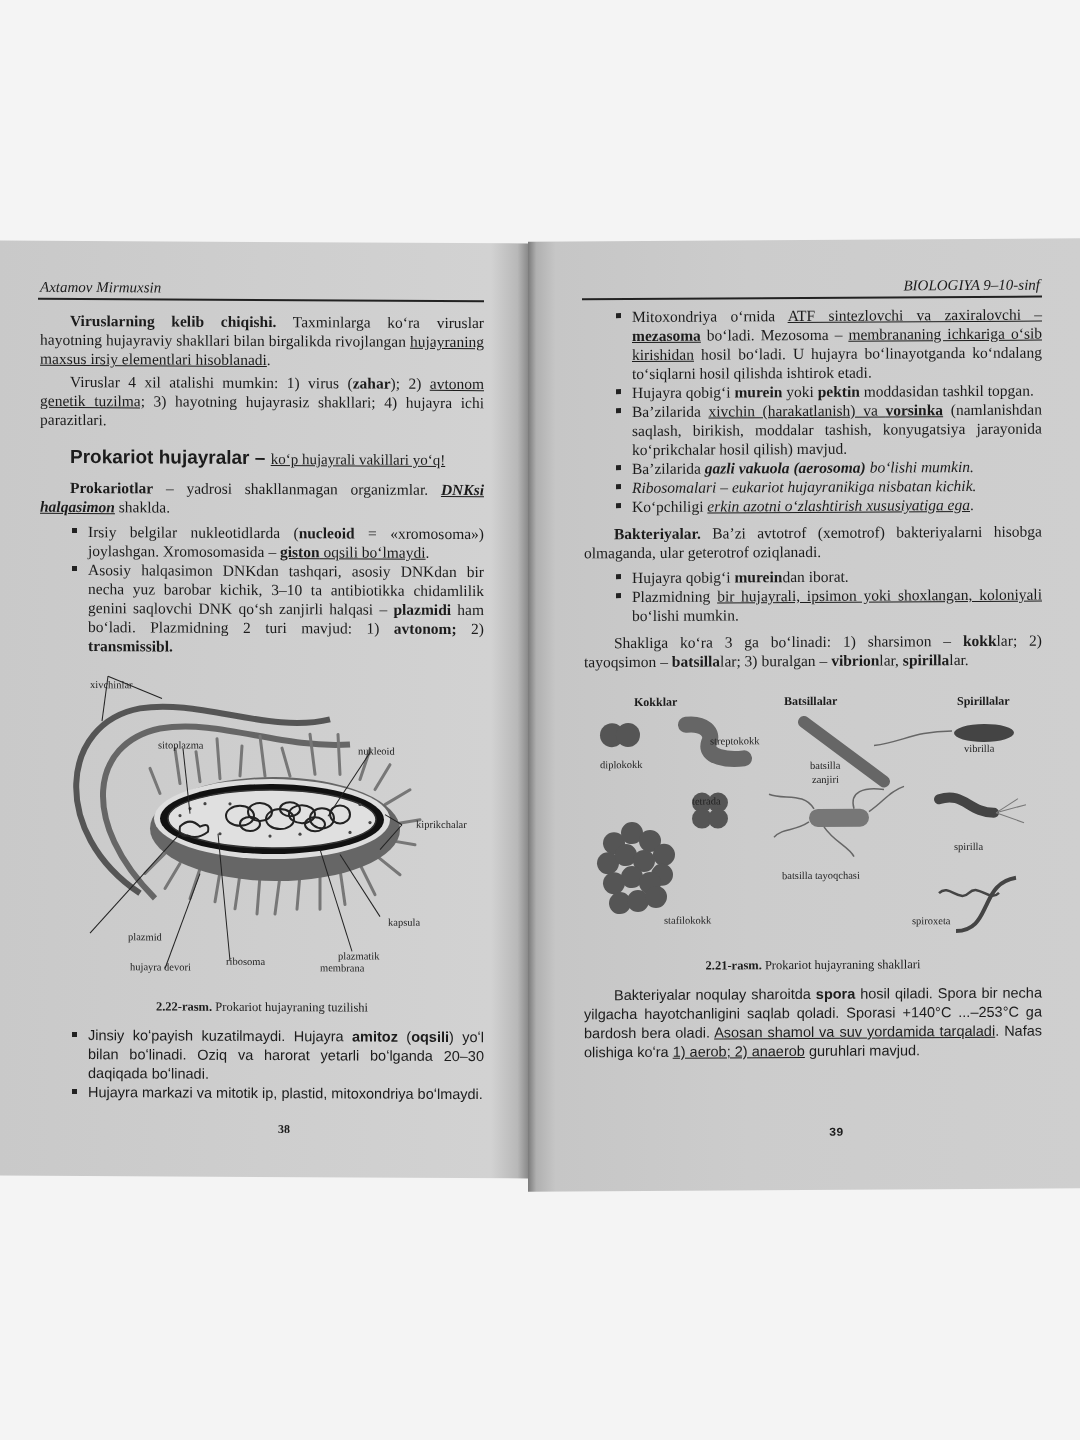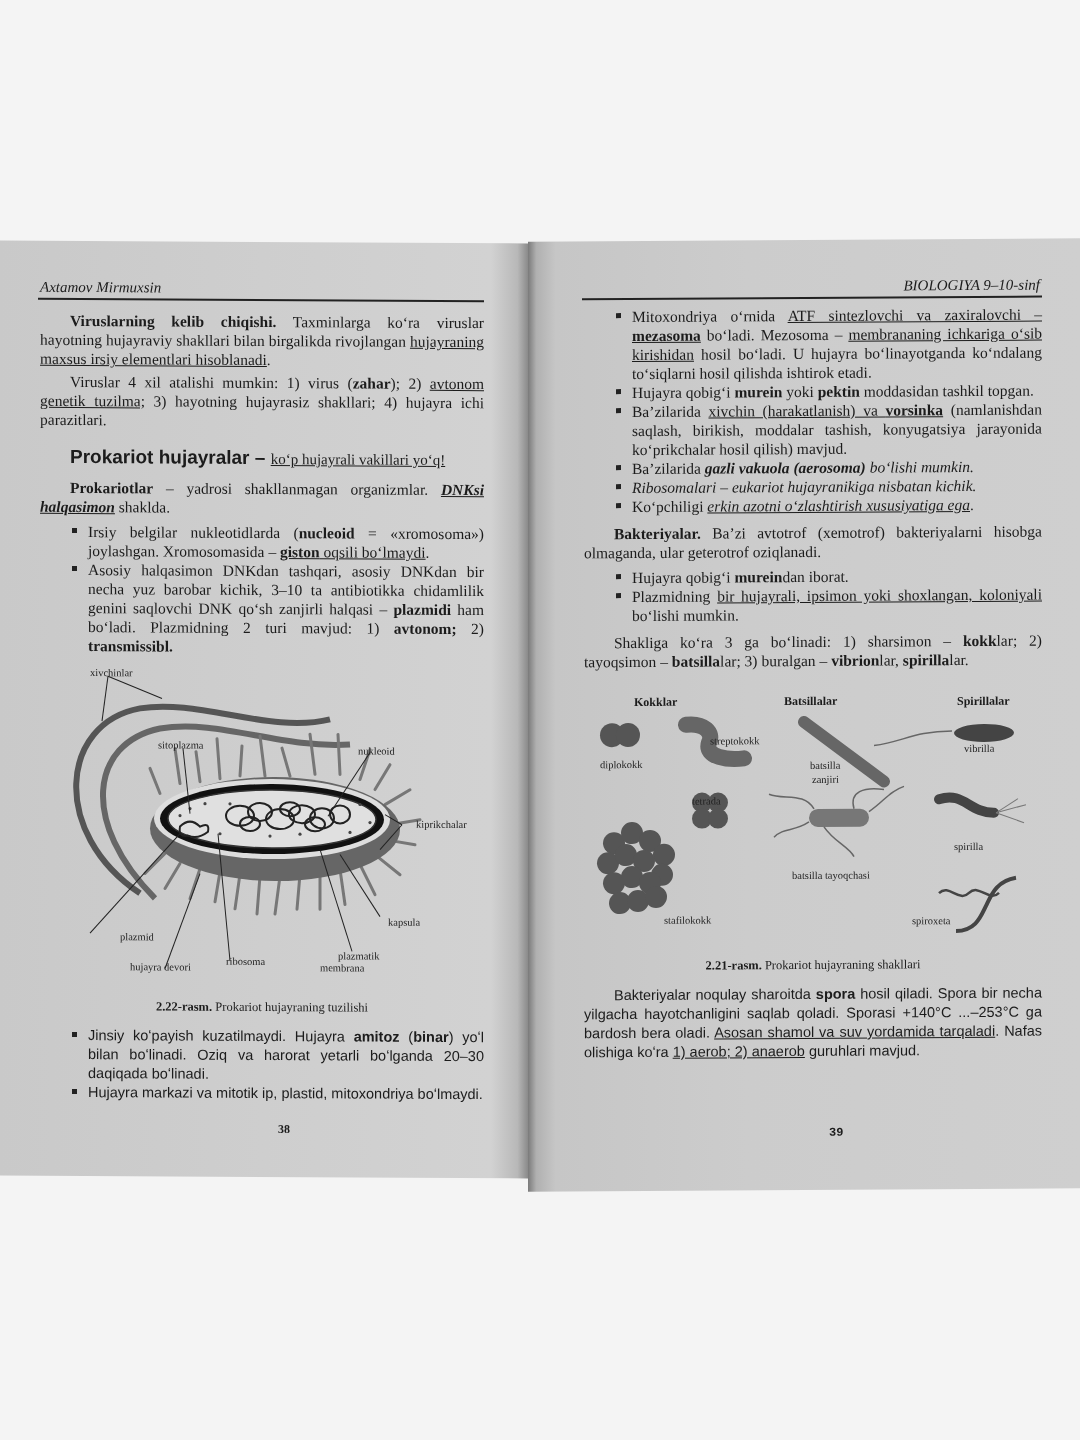--- a/index.html
+++ b/index.html
@@ -128,35 +128,35 @@
           <path d="M330 88 L 288 152"></path>
           <path d="M362 160 L 345 150"></path>
             <path d="M362 160 L 340 185"></path>
           <path d="M340 252 L 300 190"></path>
           <path d="M50 270 L 140 170"></path>
           <path d="M125 305 L 160 210"></path>
           <path d="M190 297 L 178 170"></path>
           <path d="M312 287 L 280 185"></path>
         </g>
       </svg>
-      <span class="fig-label" style="left:50px;top:0px;">xivchinlar</span>
+      <span class="fig-label" style="left:50px;top:12px;">xivchinlar</span>
       <span class="fig-label" style="left:118px;top:72px;">sitoplazma</span>
       <span class="fig-label" style="left:318px;top:77px;">nukleoid</span>
       <span class="fig-label" style="left:376px;top:150px;">kiprikchalar</span>
       <span class="fig-label" style="left:348px;top:248px;">kapsula</span>
-      <span class="fig-label" style="left:52px;top:264px;padding-left:28px;">plazmid</span>
+      <span class="fig-label" style="left:60px;top:264px;padding-left:28px;">plazmid</span>
       <span class="fig-label" style="left:90px;top:294px;">hujayra devori</span>
       <span class="fig-label" style="left:186px;top:288px;">ribosoma</span>
       <span class="fig-label" style="left:298px;top:282px;">plazmatik</span>
       <span class="fig-label" style="left:280px;top:294px;">membrana</span>
     </div>
     <div class="caption"><b>2.22-rasm.</b><span> Prokariot hujayraning tuzilishi</span></div>
 
     <ul style="font-family:'Liberation Sans', sans-serif; font-size:14.5px;">
-      <li><span>Jinsiy koʻpayish kuzatilmaydi. Hujayra </span><b>amitoz</b><span> (</span><b>binar</b><span>) yoʻl bilan boʻlinadi. Oziq va harorat yetarli boʻlganda 20–30 daqiqada boʻlinadi.</span></li>
+      <li><span>Jinsiy koʻpayish kuzatilmaydi. Hujayra </span><b>amitoz</b><span> (</span><b>oqsili</b><span>) yoʻl bilan boʻlinadi. Oziq va harorat yetarli boʻlganda 20–30 daqiqada boʻlinadi.</span></li>
       <li><span>Hujayra markazi va mitotik ip, plastid, mitoxondriya boʻlmaydi.</span></li>
     </ul>
   </div>
   <div class="pagenum">38</div>
 </div>
 
 <div class="page right">
   <div class="header">BIOLOGIYA 9–10-sinf</div>
   <div class="hdr-rule"></div>
   <div class="body">
@@ -232,21 +232,21 @@
       <span class="colhead" style="left:50px;top:10px;">Kokklar</span>
       <span class="colhead" style="left:200px;top:10px;">Batsillalar</span>
       <span class="colhead" style="left:373px;top:11px;">Spirillalar</span>
       <span class="fig-label" style="left:16px;top:72px;">diplokokk</span>
       <span class="fig-label" style="left:126px;top:49px;">streptokokk</span>
       <span class="fig-label" style="left:226px;top:74px;">batsilla</span>
       <span class="fig-label" style="left:228px;top:88px;">zanjiri</span>
       <span class="fig-label" style="left:380px;top:58px;">vibrilla</span>
       <span class="fig-label" style="left:108px;top:109px;">tetrada</span>
       <span class="fig-label" style="left:370px;top:156px;">spirilla</span>
-      <span class="fig-label" style="left:208px;top:184px;">batsilla tayoqchasi</span>
+      <span class="fig-label" style="left:198px;top:184px;">batsilla tayoqchasi</span>
       <span class="fig-label" style="left:80px;top:228px;">stafilokokk</span>
       <span class="fig-label" style="left:328px;top:230px;">spiroxeta</span>
     </div>
     <div class="caption"><b>2.21-rasm.</b><span> Prokariot hujayraning shakllari</span></div>
 
     <p style="font-family:'Liberation Sans', sans-serif; font-size:14.5px;"><span>Bakteriyalar noqulay sharoitda </span><b>spora</b><span> hosil qiladi. Spora bir necha yilgacha hayotchanligini saqlab qoladi. Sporasi +140°C ...–253°C ga bardosh bera oladi. </span><u>Asosan shamol va suv yordamida tarqaladi</u><span>. Nafas olishiga koʻra </span><u>1) aerob; 2) anaerob</u><span> guruhlari mavjud.</span></p>
   </div>
   <div class="pagenum">39</div>
 </div>
 

